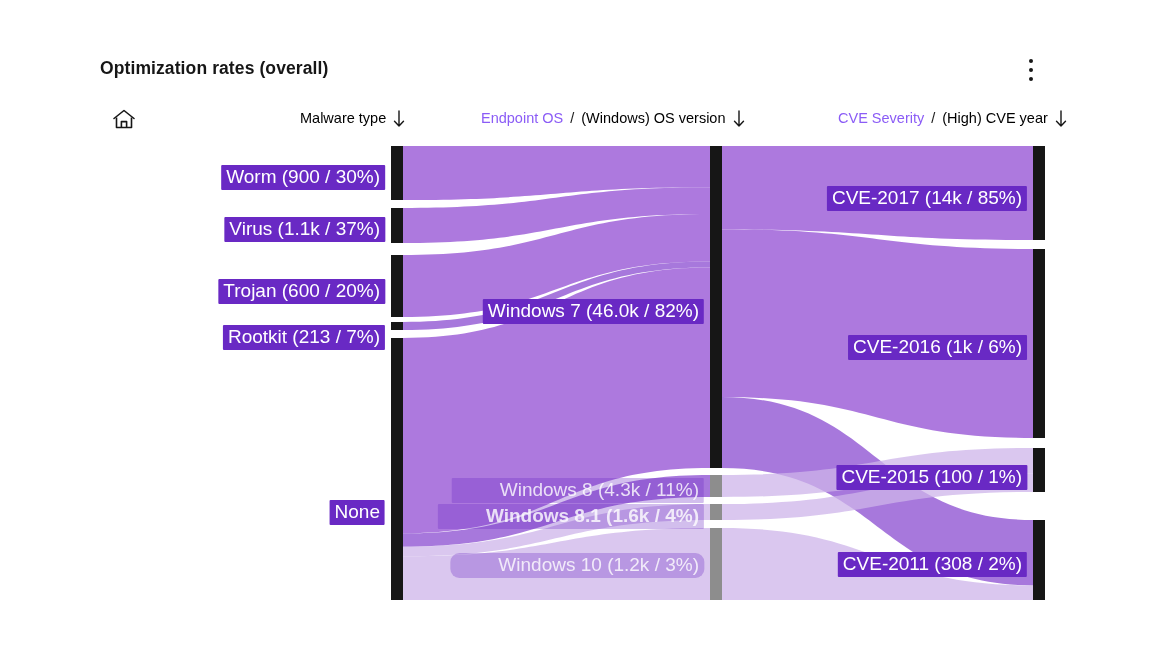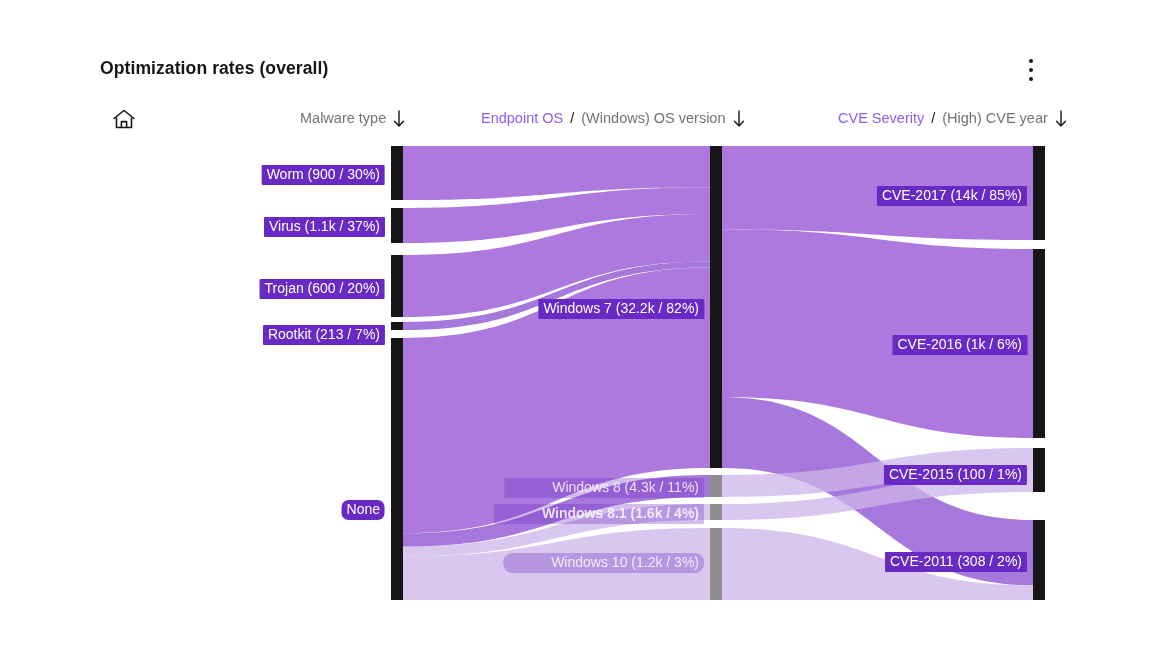--- a/index.html
+++ b/index.html
@@ -21,34 +21,34 @@
     cursor:pointer;
   }
   #overflow-menu i{display:block;width:4px;height:4px;background:#161616;border-radius:50%;}
   .home-icon{position:absolute;left:110px;top:106px;width:28px;height:26px;cursor:pointer;}
   .axis-label{
     position:absolute;top:109px;font-size:14.5px;color:#161616;
     white-space:nowrap;display:flex;align-items:center;gap:7px;
   }
   .axis-label .lnk{color:#8b5cf6;cursor:pointer;}
   .axis-label .sep{color:#161616;}
-  .axis-label .plain{color:#737373;}
+  .axis-label .plain{color:#000000;}
   .arrow-down{display:inline-block;width:12px;height:18px;position:relative;top:1px;cursor:pointer;}
   .arrow-down svg{display:block;}
 
   #axis-malware{left:300px;}
   #axis-os{left:481px;}
   #axis-cve{left:838px;}
 
   
   #sankey{position:absolute;left:0;top:0;width:1152px;height:648px;}
 
   
   .nlabel{
-    position:absolute;font-size:14px;color:#ffffff;
+    position:absolute;font-size:19px;color:#ffffff;
     background:#6929c4;padding:2px 5px 3px 5px;border-radius:1px;
     white-space:nowrap;line-height:1.05;cursor:pointer;
   }
   .nlabel.faded{background:rgba(105,41,196,0.30);color:rgba(255,255,255,0.80);padding-left:48px;}
   .nlabel.r{transform:translateX(-100%);}
 </style>
 </head>
 <body>
 
 <div class="card">
@@ -132,22 +132,22 @@
         <rect x="1033" y="448" width="12" height="44" fill="#161616"></rect>
         <rect x="1033" y="520" width="12" height="80" fill="#161616"></rect>
       </g>
   </svg>
 
   <div id="labels-layer">
       <div class="nlabel r" style="left: 385px; top: 165px;">Worm (900 / 30%)</div>
       <div class="nlabel r" style="left: 385px; top: 217px;">Virus (1.1k / 37%)</div>
       <div class="nlabel r" style="left: 385px; top: 279px;">Trojan (600 / 20%)</div>
       <div class="nlabel r" style="left: 385px; top: 325px;">Rootkit (213 / 7%)</div>
-      <div class="nlabel r" style="left: 385px; top: 500px; border-radius: 7px;">None</div>
-      <div class="nlabel r" style="left: 704px; top: 299px;">Windows 7 (32.2k / 82%)</div>
+      <div class="nlabel r" style="left: 385px; top: 500px;">None</div>
+      <div class="nlabel r" style="left: 704px; top: 299px;">Windows 7 (46.0k / 82%)</div>
       <div class="nlabel r faded" style="left: 704px; top: 478px;">Windows 8 (4.3k / 11%)</div>
       <div class="nlabel r faded" style="left: 704px; top: 504px; font-weight: bold;">Windows 8.1 (1.6k / 4%)</div>
       <div class="nlabel r faded" style="left: 704px; top: 553px; border-radius: 9px;">Windows 10 (1.2k / 3%)</div>
       <div class="nlabel r" style="left: 1027px; top: 186px;">CVE-2017 (14k / 85%)</div>
       <div class="nlabel r" style="left: 1027px; top: 335px;">CVE-2016 (1k / 6%)</div>
       <div class="nlabel r" style="left: 1027px; top: 465px;">CVE-2015 (100 / 1%)</div>
       <div class="nlabel r" style="left: 1027px; top: 552px;">CVE-2011 (308 / 2%)</div>
     </div>
 
 </div>

